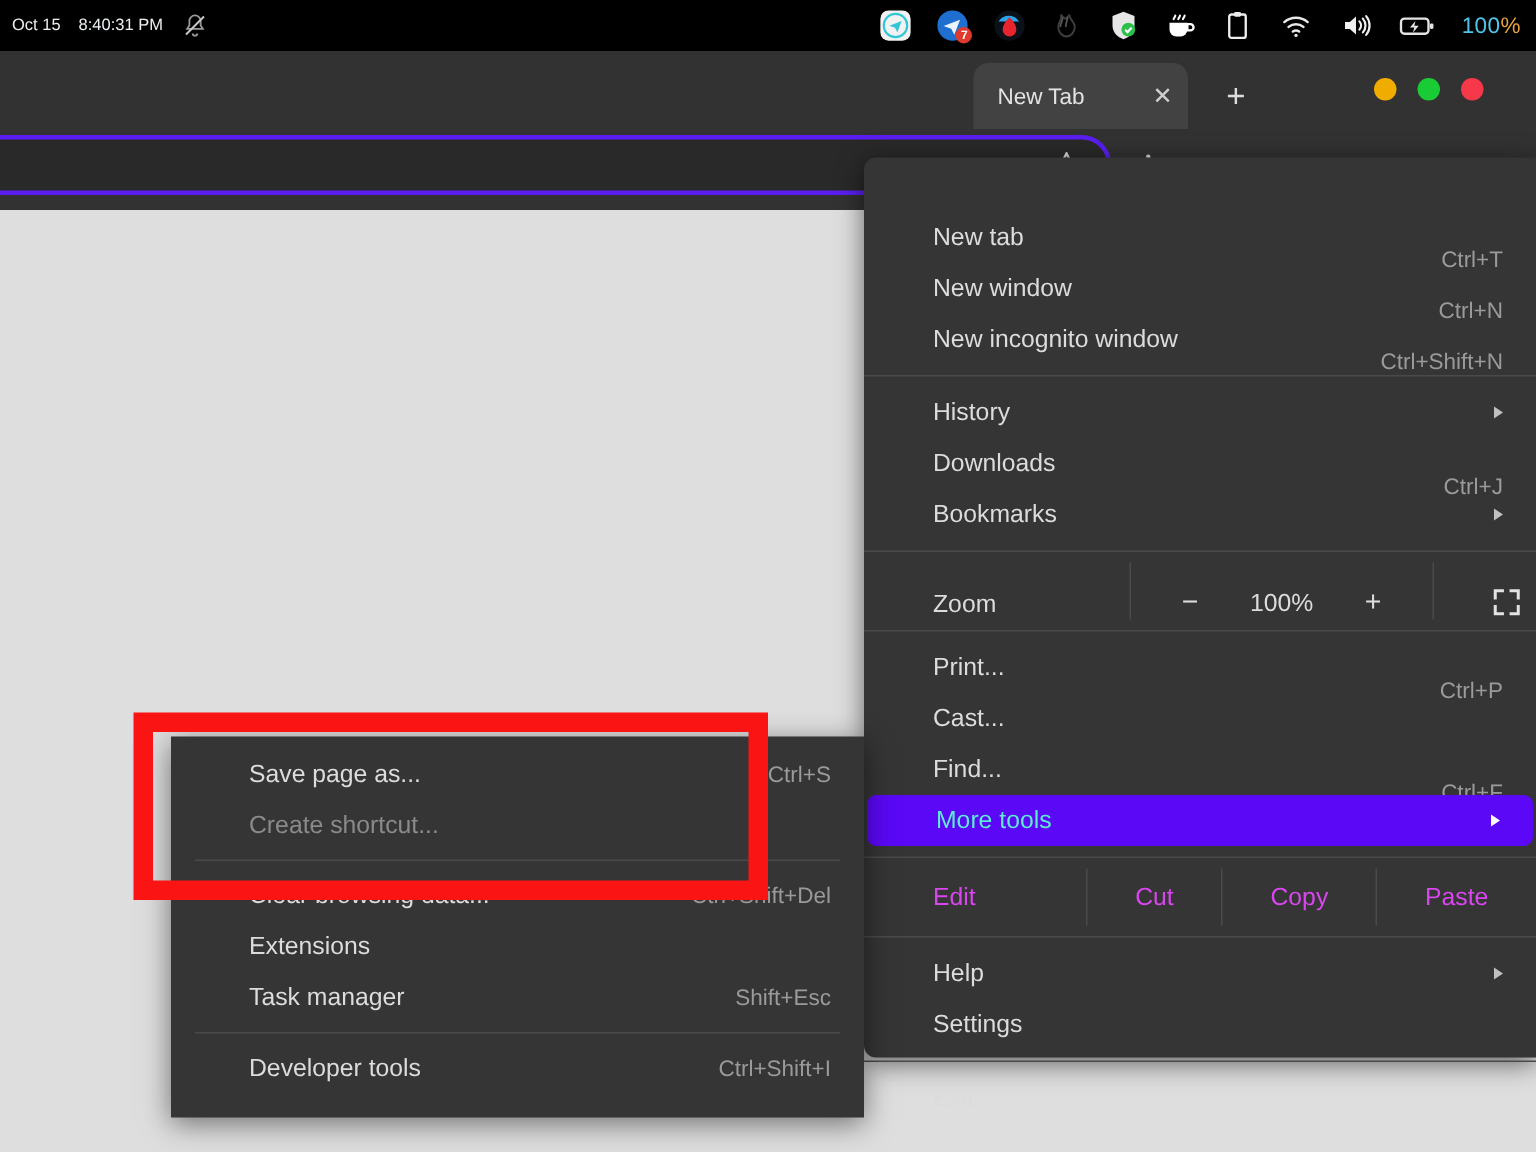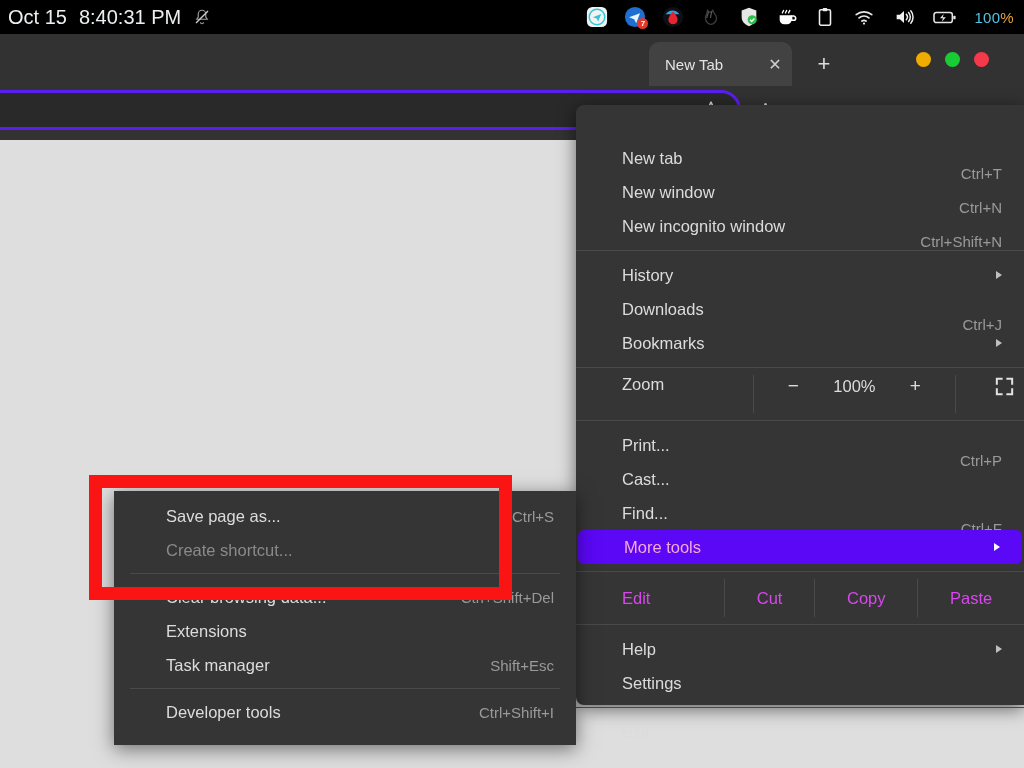--- a/index.html
+++ b/index.html
@@ -28,21 +28,21 @@
 
   
   .topbar {
     position: absolute; left: 0; top: 0; width: 1024px; height: 34px;
     background: #000;
     display: flex; align-items: center;
     z-index: 60;
   }
   .tb-left {
     display: flex; align-items: center; gap: 12px;
-    padding-left: 8px; color: #e8e8e8; font-size: 20px;
+    padding-left: 8px; color: #e8e8e8; font-size: 11px;
   }
   .tb-date { color: #eceff1; }
   .tb-time { color: #eceff1; }
   .tb-spacer { flex: 1 1 auto; }
   .tb-tray {
     display: flex; align-items: center; gap: 16px;
     padding-right: 10px;
   }
   .tray-ico { position: relative; width: 22px; height: 22px; display: block; }
   .tb-pct { color: #4fc3e8; font-size: 15px; letter-spacing: .3px; }
@@ -155,32 +155,32 @@
   }
   .mi .lbl { flex: 1 1 auto; white-space: nowrap; }
   .mi .acc { color: #9a9a9a; font-size: 15px; margin-top: 30px; }
   .mi .arrow {
     width: 0; height: 0; margin-left: 10px;
     border-left: 6px solid #c0c0c0;
     border-top: 4.5px solid transparent;
     border-bottom: 4.5px solid transparent;
   }
   .mi.sel {
-    background: #5a08f5; color: #f9a8d4;
+    background: #5a08f5; color: #5eead4;
     border-radius: 6px;
     margin: 0 2px;
   }
   .mi.sel .arrow { border-left-color: #fff; }
   .msep {
     height: 1px; background: #4a4a4a; margin: 7px 0;
   }
 
   
   .zoomrow {
-    display: flex; align-items: flex-start; height: 38px;
+    display: flex; align-items: flex-end; height: 38px;
     color: #dcdcdc; font-size: 16.5px; gap: 29px;
   }
   .zoomrow .zlabel { flex: 0 0 auto; width: 148px; padding-left: 46px; box-sizing: border-box; }
   .zoom-vdiv { width: 1px; height: 38px; background: #4a4a4a; }
   .zoom-ctrls {
     display: flex; align-items: center; justify-content: center;
     flex: 1 1 auto; gap: 24px;
   }
   .zbtn { font-size: 19px; color: #dcdcdc; width: 22px; text-align: center; }
   .zval { font-size: 16.5px; color: #dcdcdc; min-width: 52px; text-align: center; }

